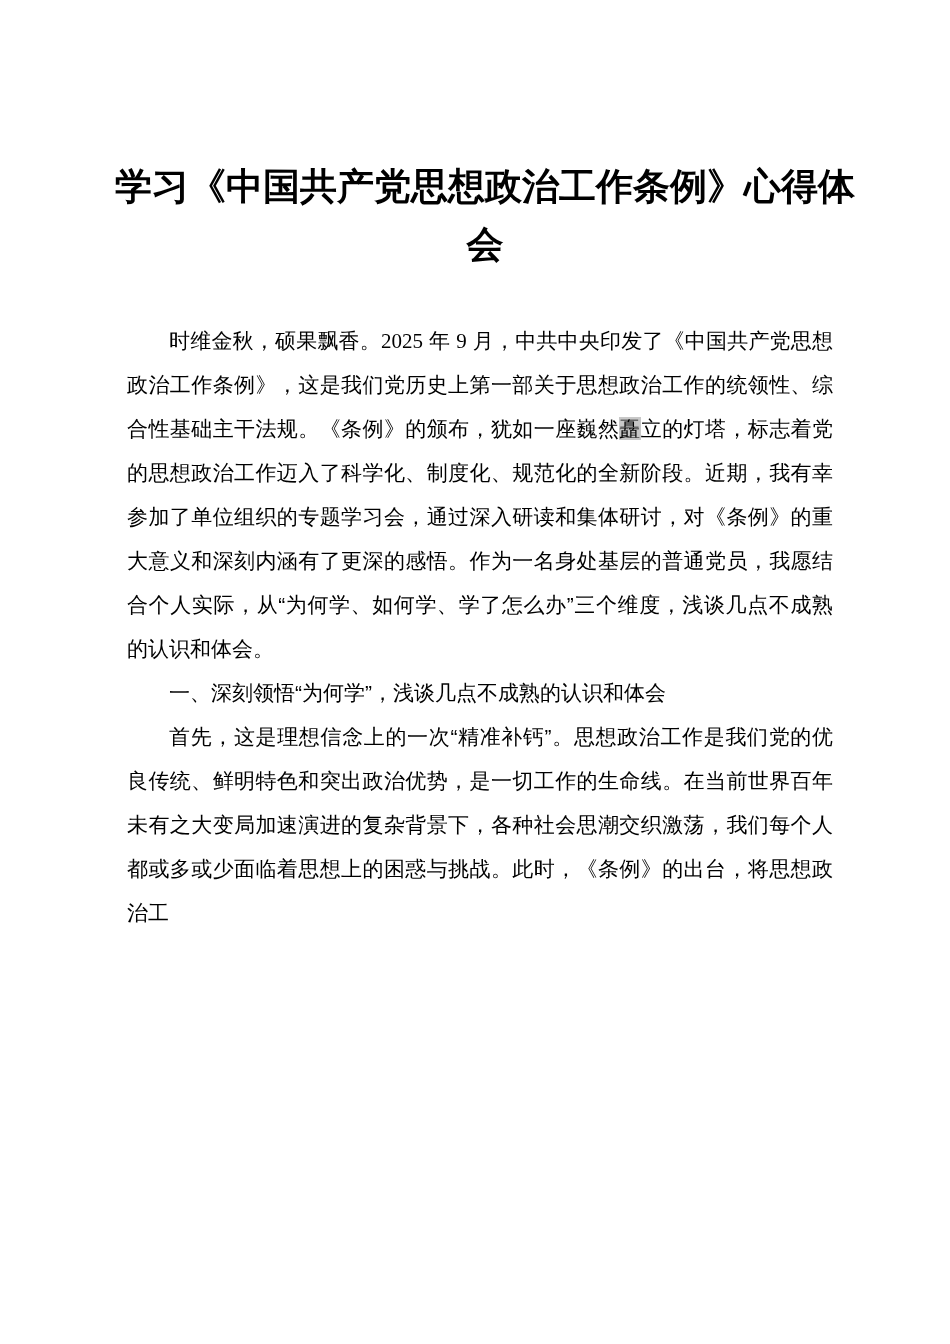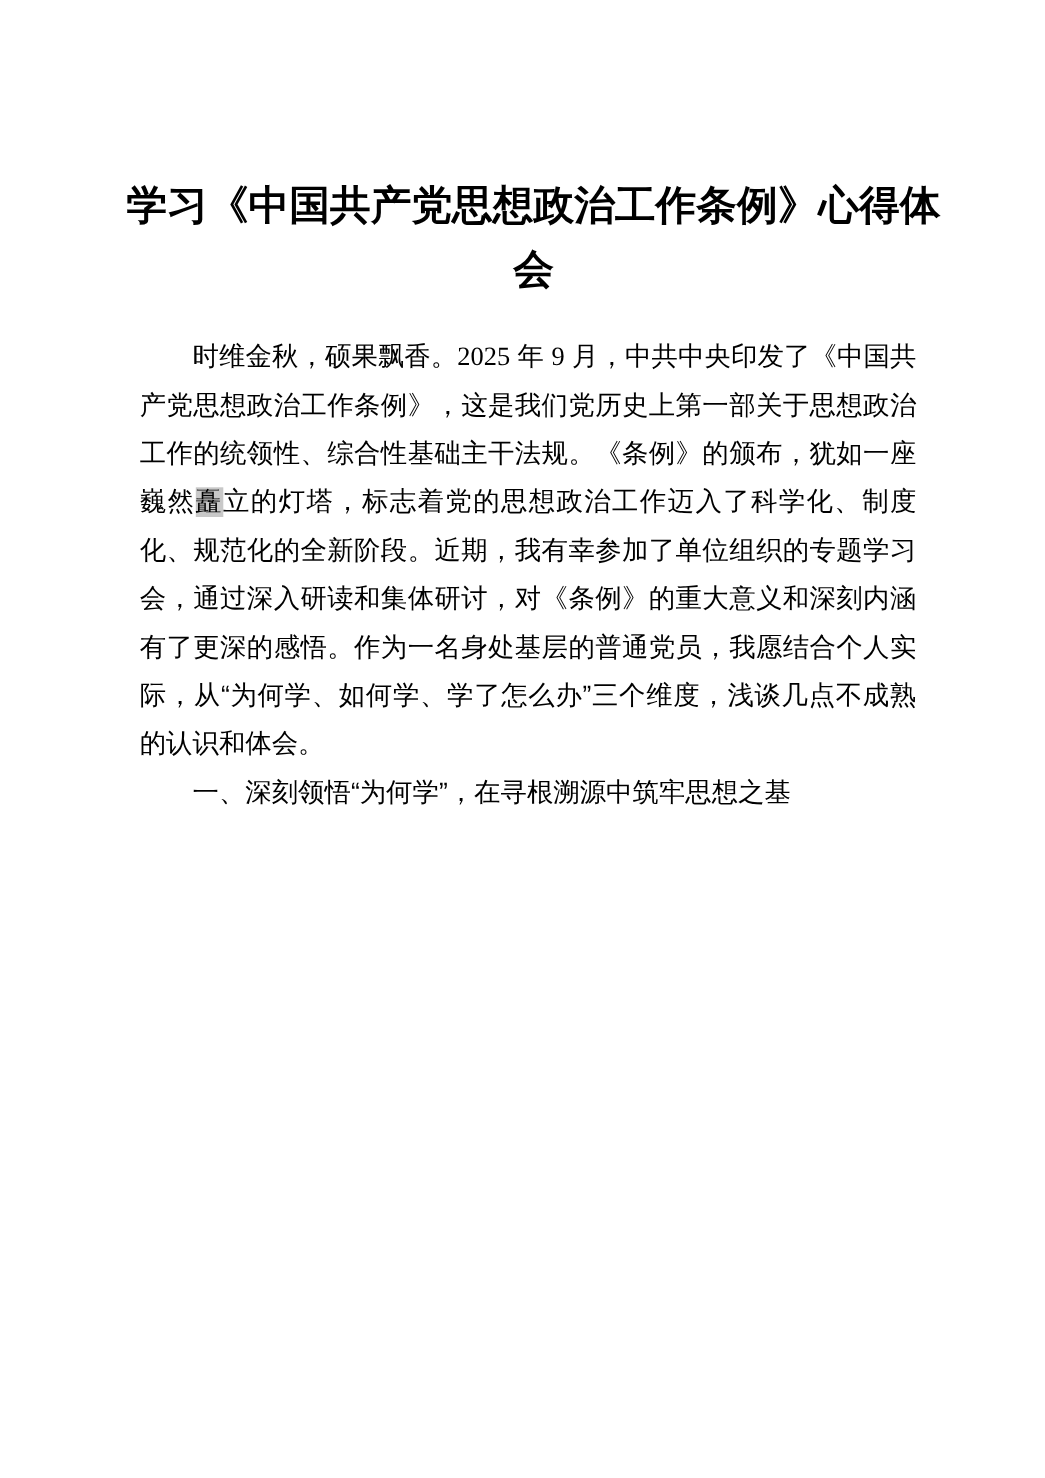--- a/index.html
+++ b/index.html
@@ -22,22 +22,22 @@
   .doc-title {
     margin: 158px 90px 0 110px;
     font-size: 37px;
     font-weight: 700;
     line-height: 58px;
     text-align: center;
     color: var(--text-color, #000000);
     font-family: "Liberation Sans", sans-serif;
   }
   .doc-body {
-    margin: 29px 117px 0 127px;
-    font-size: 24px;
+    margin: 45px 117px 0 127px;
+    font-size: 21px;
     line-height: 44px;
     text-align: justify;
     color: var(--text-color, #000000);
     font-family: "Liberation Sans", sans-serif;
   }
   .para {
     margin: 0;
     padding: 0;
     text-indent: 2em;
   }
@@ -49,15 +49,16 @@
     background: var(--shading-color, #c8c8c8);
   }
 </style>
 </head>
 <body>
 
 <div class="page">
   <h1 class="doc-title">学习《中国共产党思想政治工作条例》心得体会</h1>
   <div class="doc-body" id="doc-body">
       <p class="para"><span class="run">时维金秋，硕果飘香。</span><span class="run run-latin">2025</span><span class="run"> 年 </span><span class="run run-latin">9</span><span class="run"> 月，中共中央印发了《中国共产党思想政治工作条例》，这是我们党历史上第一部关于思想政治工作的统领性、综合性基础主干法规。《条例》的颁布，犹如一座巍然</span><span class="run run-shaded">矗</span><span class="run">立的灯塔，标志着党的思想政治工作迈入了科学化、制度化、规范化的全新阶段。近期，我有幸参加了单位组织的专题学习会，通过深入研读和集体研讨，对《条例》的重大意义和深刻内涵有了更深的感悟。作为一名身处基层的普通党员，我愿结合个人实际，从“为何学、如何学、学了怎么办”三个维度，浅谈几点不成熟的认识和体会。</span></p>
-      <p class="para"><span class="run">一、深刻领悟“为何学”，在寻根溯源中筑牢思想之基</span></p>
+      <p class="para"><span class="run">一、深刻领悟“为何学”，浅谈几点不成熟的认识和体会</span></p>
+      <p class="para"><span class="run">首先，这是理想信念上的一次“精准补钙”。思想政治工作是我们党的优良传统、鲜明特色和突出政治优势，是一切工作的生命线。在当前世界百年未有之大变局加速演进的复杂背景下，各种社会思潮交织激荡，我们每个人都或多或少面临着思想上的困惑与挑战。此时，《条例》的出台，将思想政治工</span></p>
     </div>
 </div>
 
 </body></html>

